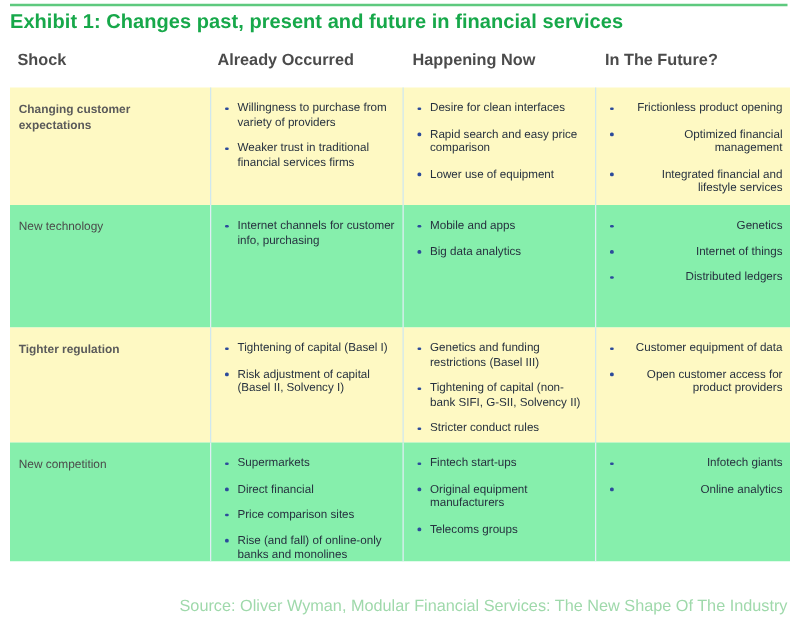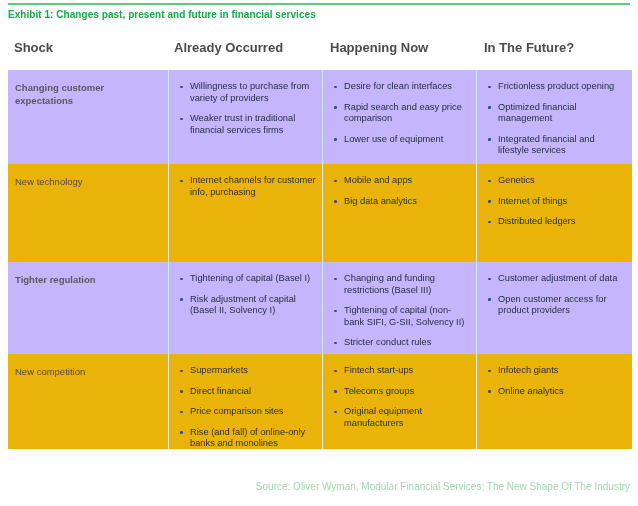--- a/index.html
+++ b/index.html
@@ -32,21 +32,21 @@
     width: 622px;
     height: 1.5px;
     background: #5ec97e;
   }
 
   
   .exhibit-title {
     position: absolute;
     left: 8px;
     top: 9px;
-    font-size: 10px;
+    font-size: 16px;
     font-weight: bold;
     color: #17a84a;
     letter-spacing: 0.05px;
     white-space: nowrap;
   }
 
   
   .header-row {
     position: absolute;
     left: 8px;
@@ -74,24 +74,24 @@
     top: 70px;
     width: 624px;
   }
 
   .row {
     position: relative;
     box-sizing: border-box;
     width: 624px;
   }
   .row.shaded {
-    background: #c4b5fd;
+    background: #fef9c3;
   }
   .row.plain {
-    background: #eab308;
+    background: #86efac;
     text-decoration: underline;
   }
   .row.r0 { height: 94px; }
   .row.r1 { height: 98px; }
   .row.r2 { height: 92px; }
   .row.r3 { height: 95px; }
 
   
   .vdiv {
     position: absolute;
@@ -106,21 +106,21 @@
   .vd-3 { left: 468px; }
 
   .cell {
     position: absolute;
     top: 0;
     box-sizing: border-box;
   }
   .c-0 { left: 0px;   width: 160px; padding: 11px 10px 0 7px; }
   .c-1 { left: 161px; width: 153px; padding: 11px 6px 0 10px; }
   .c-2 { left: 315px; width: 153px; padding: 11px 6px 0 10px; }
-  .c-3 { left: 469px; width: 155px; padding: 11px 6px 0 10px; }
+  .c-3 { left: 469px; width: 155px; padding: 11px 6px 0 10px; text-align: right; }
 
   .shock-label {
     font-size: 9.5px;
     line-height: 13px;
     color: #4a4a4a;
   }
   .row.shaded .shock-label {
     font-weight: bold;
     color: #5a5a5a;
   }
@@ -149,21 +149,21 @@
     background: #2c4b9b;
     border-radius: 50%;
   }
   .row.plain ul.bullets li::before { background: #2c4b9b; }
 
   
   .source-note {
     position: absolute;
     right: 8px;
     bottom: 14px;
-    font-size: 10px;
+    font-size: 13px;
     color: #9fd9ab;
     white-space: nowrap;
   }
 </style>
 </head>
 <body>
 
 <div class="exhibit">
 
   <div class="top-rule"></div>
@@ -243,28 +243,28 @@
         <div class="shock-label">Tighter regulation</div>
       </div>
       <div class="cell c-1">
         <ul class="bullets">
           <li>Tightening of capital (Basel I)</li>
           <li>Risk adjustment of capital (Basel II, Solvency I)</li>
         </ul>
       </div>
       <div class="cell c-2">
         <ul class="bullets">
-          <li>Changing and funding restrictions (Basel III)</li>
+          <li>Genetics and funding restrictions (Basel III)</li>
           <li>Tightening of capital (non-bank SIFI, G-SII, Solvency II)</li>
           <li>Stricter conduct rules</li>
         </ul>
       </div>
       <div class="cell c-3">
         <ul class="bullets">
-          <li>Customer adjustment of data</li>
+          <li>Customer equipment of data</li>
           <li>Open customer access for product providers</li>
         </ul>
       </div>
     </div>
 
     <div class="row plain r3">
       <div class="vdiv vd-1"></div>
       <div class="vdiv vd-2"></div>
       <div class="vdiv vd-3"></div>
       <div class="cell c-0">
@@ -274,22 +274,22 @@
         <ul class="bullets">
           <li>Supermarkets</li>
           <li>Direct financial</li>
           <li>Price comparison sites</li>
           <li>Rise (and fall) of online-only banks and monolines</li>
         </ul>
       </div>
       <div class="cell c-2">
         <ul class="bullets">
           <li>Fintech start-ups</li>
+          <li>Original equipment manufacturers</li>
           <li>Telecoms groups</li>
-          <li>Original equipment manufacturers</li>
         </ul>
       </div>
       <div class="cell c-3">
         <ul class="bullets">
           <li>Infotech giants</li>
           <li>Online analytics</li>
         </ul>
       </div>
     </div>
 

